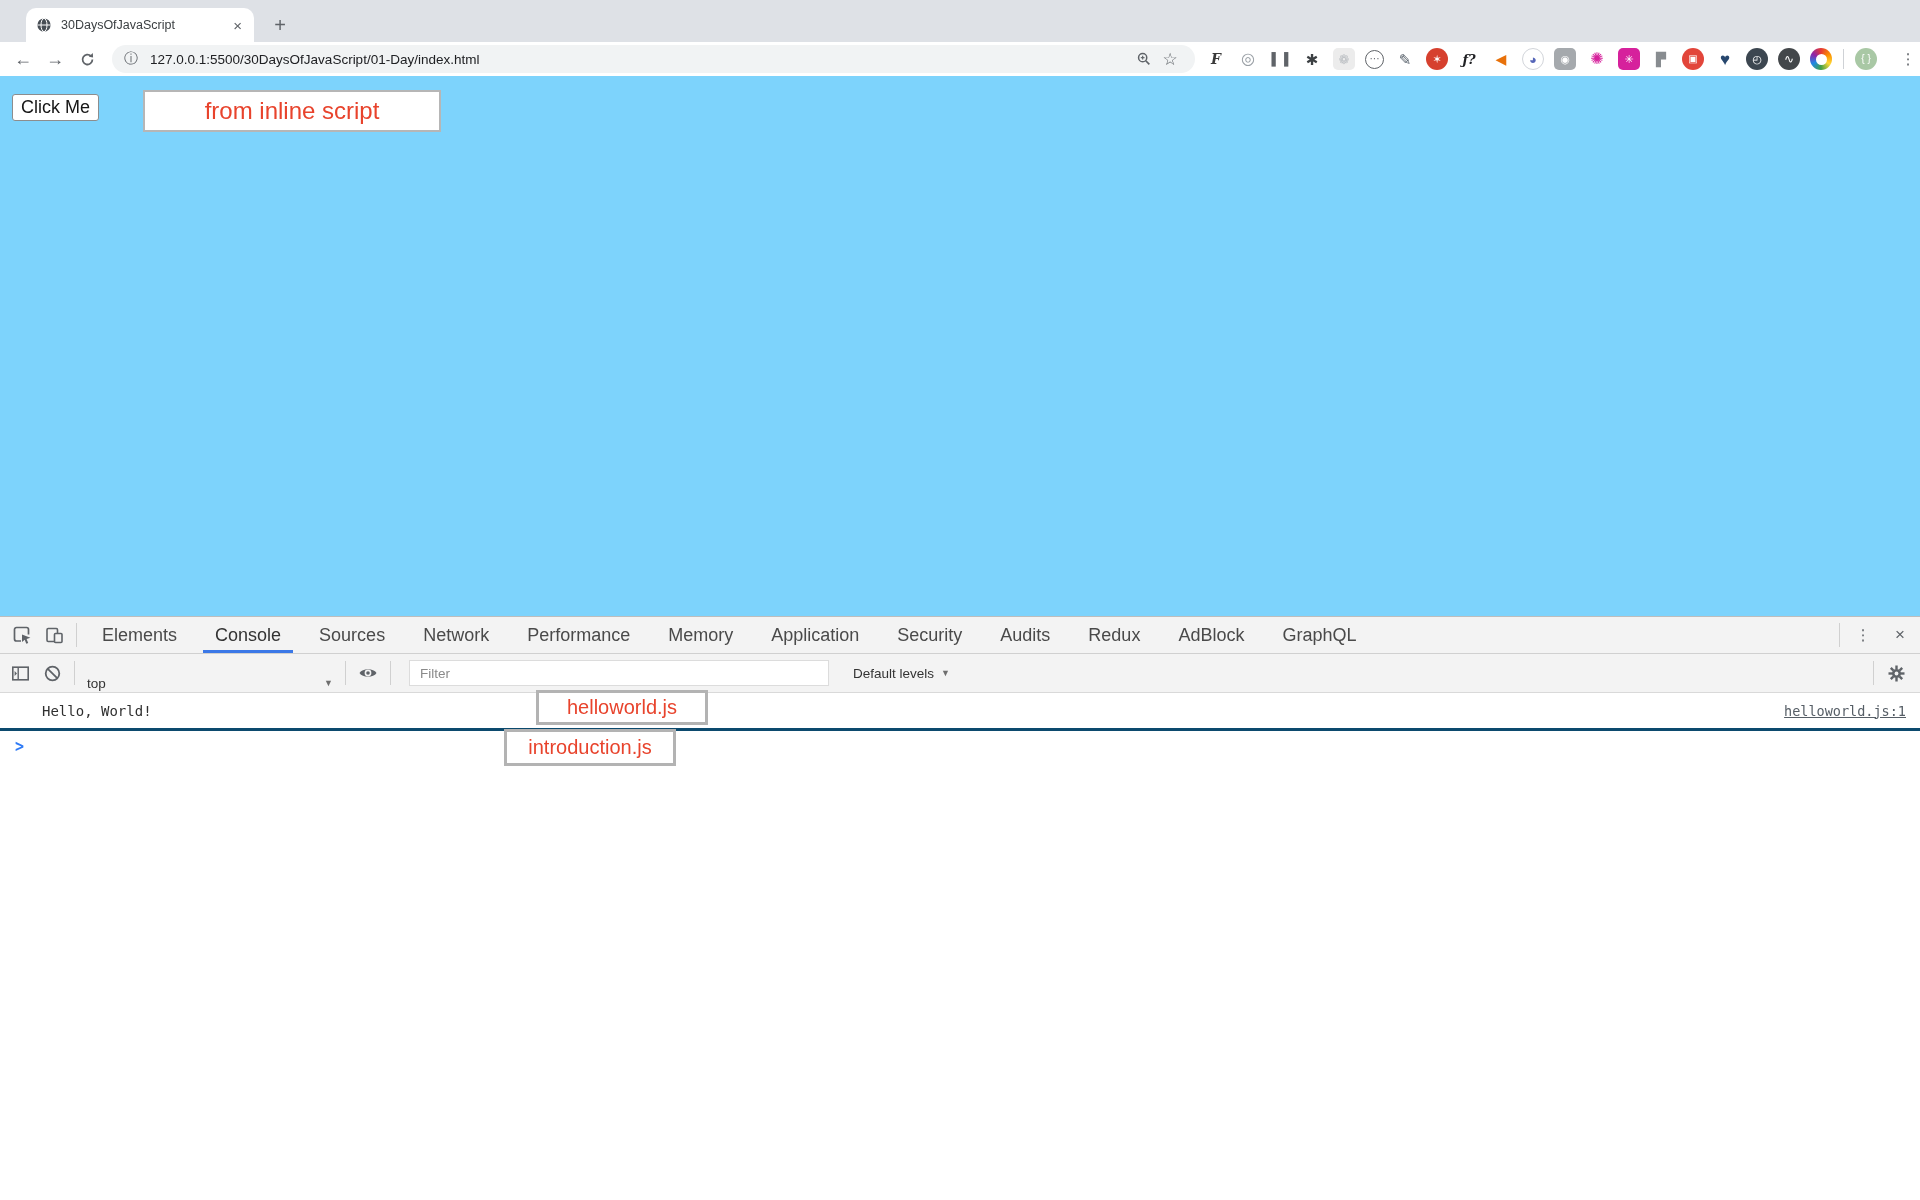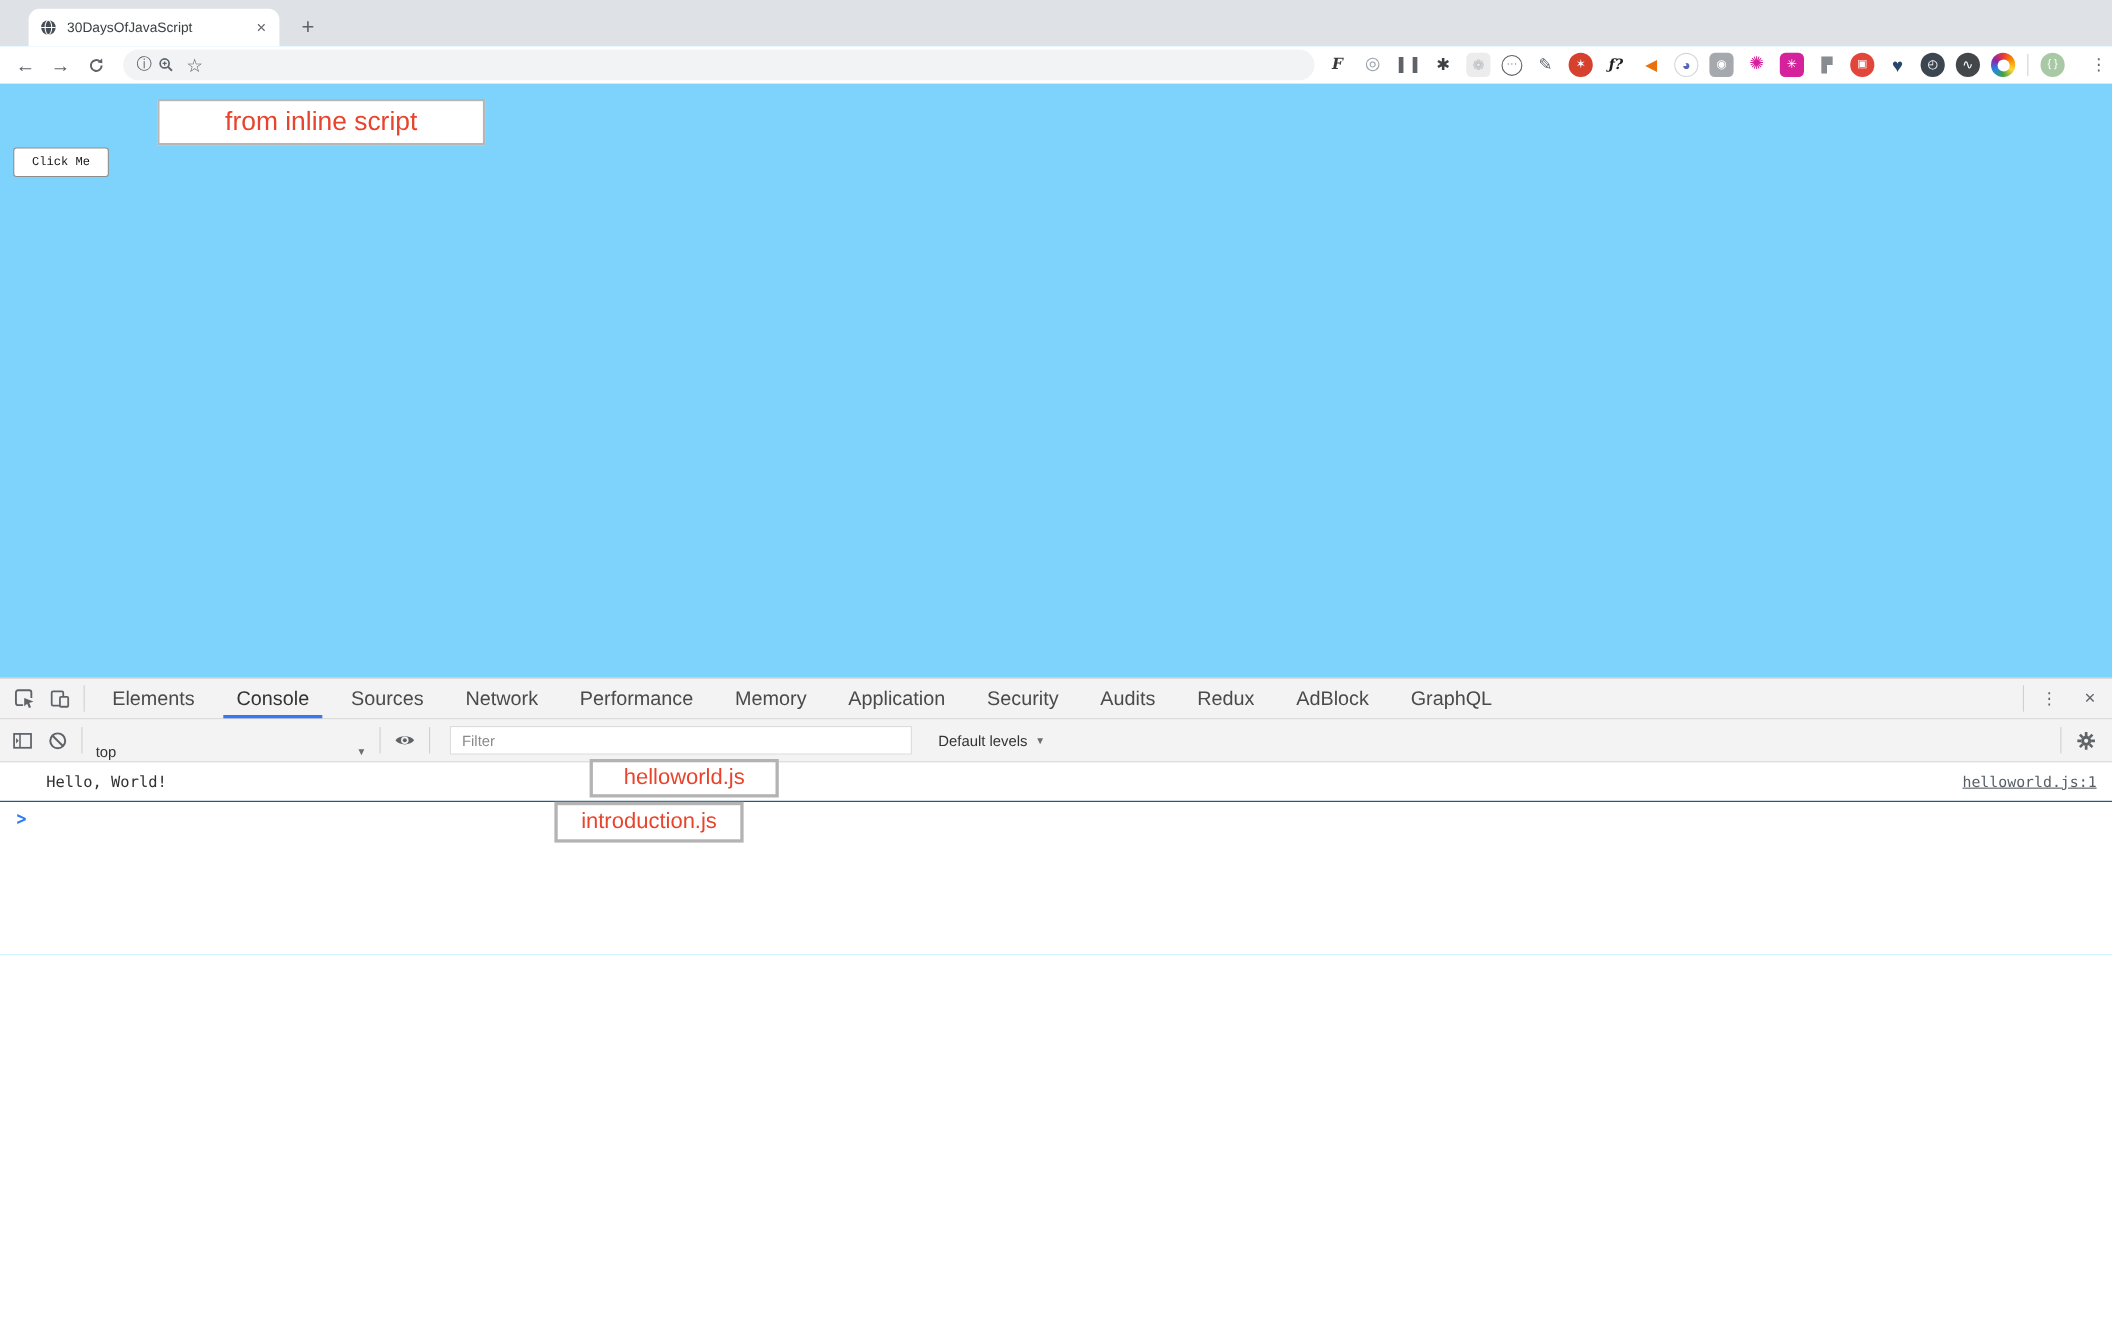--- a/index.html
+++ b/index.html
@@ -33,22 +33,22 @@
   .ext.rsquare{border-radius:5px;}
   .ext.outline{border:1.5px solid #5f6368;border-radius:50%;width:19px;height:19px;}
   .ext.ring{border-radius:50%;background:conic-gradient(#e53935,#fb8c00,#fdd835,#43a047,#1e88e5,#8e24aa,#e53935);}
   .ext .ring-c{width:11px;height:11px;border-radius:50%;background:#fff;}
   .vr{width:1px;height:20px;background:#cfd2d6;margin:0 6px;flex:none;}
   .kebab{position:absolute;left:1896px;top:0;width:24px;height:34px;display:flex;align-items:center;
          justify-content:center;color:#5f6368;font-size:15px;letter-spacing:0;}
 
   
   .clickme{position:absolute;left:12px;top:94px;width:87px;height:27px;background:#fff;
-           border:1px solid #8d8d8d;border-radius:3px;font-size:11px;color:#161616;
-           font-family:Liberation Mono, monospace;display:flex;align-items:center;justify-content:center;margin-top:40px;}
+           border:1px solid #8d8d8d;border-radius:3px;font-size:18px;color:#161616;
+           font-family:Liberation Sans, sans-serif;display:flex;align-items:center;justify-content:center;}
   .inlinebox{position:absolute;left:143px;top:90px;width:294px;height:38px;border:2px solid #b6b6b6;
              background:#fff;display:flex;align-items:center;justify-content:center;
              color:var(--annotation-red,#e8432c);font-size:24px;}
 
   
   .devtools{position:absolute;top:616px;left:0;right:0;bottom:0;background:#fff;border-top:1px solid #bdbdbd;}
   .dt-tabbar{height:36px;background:#f3f3f3;border-bottom:1px solid #d0d0d0;display:flex;align-items:center;}
   .dt-iconbtn{width:32px;height:36px;display:flex;align-items:center;justify-content:center;flex:none;}
   .dt-sep{width:1px;height:24px;background:#d0d0d0;margin:0 6px;flex:none;}
   .dtabs{display:flex;align-items:stretch;height:100%;}
@@ -66,21 +66,21 @@
   .ct .ctx .arr{font-size:9px;color:#6e6e6e;margin-right:6px;}
   .filter{width:420px;height:26px;box-sizing:border-box;border:1px solid #dcdcdc;background:#fff;
           margin-left:12px;padding:0 10px;font-size:13.5px;color:#333;outline:none;
           font-family:"Liberation Sans",sans-serif;}
   .filter::placeholder{color:#8a8a8a;}
   .levels{display:flex;align-items:center;margin-left:24px;font-size:13.5px;color:#333;}
   .levels .arr{font-size:9px;color:#6e6e6e;margin-left:7px;}
   .ct .spacer{flex:1;}
 
   .console-out{position:relative;}
-  .crow{display:flex;align-items:center;height:35px;border-bottom:1px solid #0c4a6e;
+  .crow{display:flex;align-items:center;height:35px;border-bottom:3px solid #0c4a6e;
         font-family:"DejaVu Sans Mono","Liberation Mono",monospace;font-size:14px;color:#303030;}
   .cmsg{margin-left:42px;white-space:pre;}
   .csrc{margin-left:auto;margin-right:14px;color:#565e66;text-decoration:underline;font-size:13.5px;}
   .annot{position:absolute;left:504px;width:172px;background:#fff;border:3px solid #b3b3b3;
          display:flex;align-items:center;justify-content:center;color:var(--annotation-red,#e8432c);
          font-size:20px;font-family:"Liberation Sans",sans-serif;box-sizing:border-box;z-index:2;}
   .promptrow{height:30px;display:flex;align-items:center;}
   .chev{margin-left:15px;color:var(--prompt-blue,#2f7bf6);font-weight:bold;
         font-family:"DejaVu Sans Mono",monospace;font-size:15px;transform:scaleY(1.15);}
   svg{display:block;}
@@ -109,20 +109,21 @@
     <div class="navbtn" style="left:8px">←</div>
     <div class="navbtn" style="left:40px">→</div>
     <div class="navbtn" style="left:72px">
       <svg width="17" height="17" viewBox="0 0 18 18">
         <path d="M14.2 9 a5.2 5.2 0 1 1 -1.6 -3.7" fill="none" stroke="#5f6368" stroke-width="1.9"></path>
         <path d="M14.6 2.2 L14.9 6.8 L10.4 6.2 Z" fill="#5f6368"></path>
       </svg>
     </div>
     <div class="omnibox">
       <span class="info">ⓘ</span>
+      <span class="url">127.0.0.1:5500/30DaysOfJavaScript/01-Day/index.html</span>
       <span class="obicon">
         <svg width="16" height="16" viewBox="0 0 18 18">
           <circle cx="7.5" cy="7.5" r="4.6" fill="none" stroke="#5f6368" stroke-width="1.7"></circle>
           <line x1="11" y1="11" x2="15" y2="15" stroke="#5f6368" stroke-width="1.9"></line>
           <line x1="5.4" y1="7.5" x2="9.6" y2="7.5" stroke="#5f6368" stroke-width="1.3"></line>
           <line x1="7.5" y1="5.4" x2="7.5" y2="9.6" stroke="#5f6368" stroke-width="1.3"></line>
         </svg>
       </span>
       <span class="obicon star">☆</span>
     </div>

